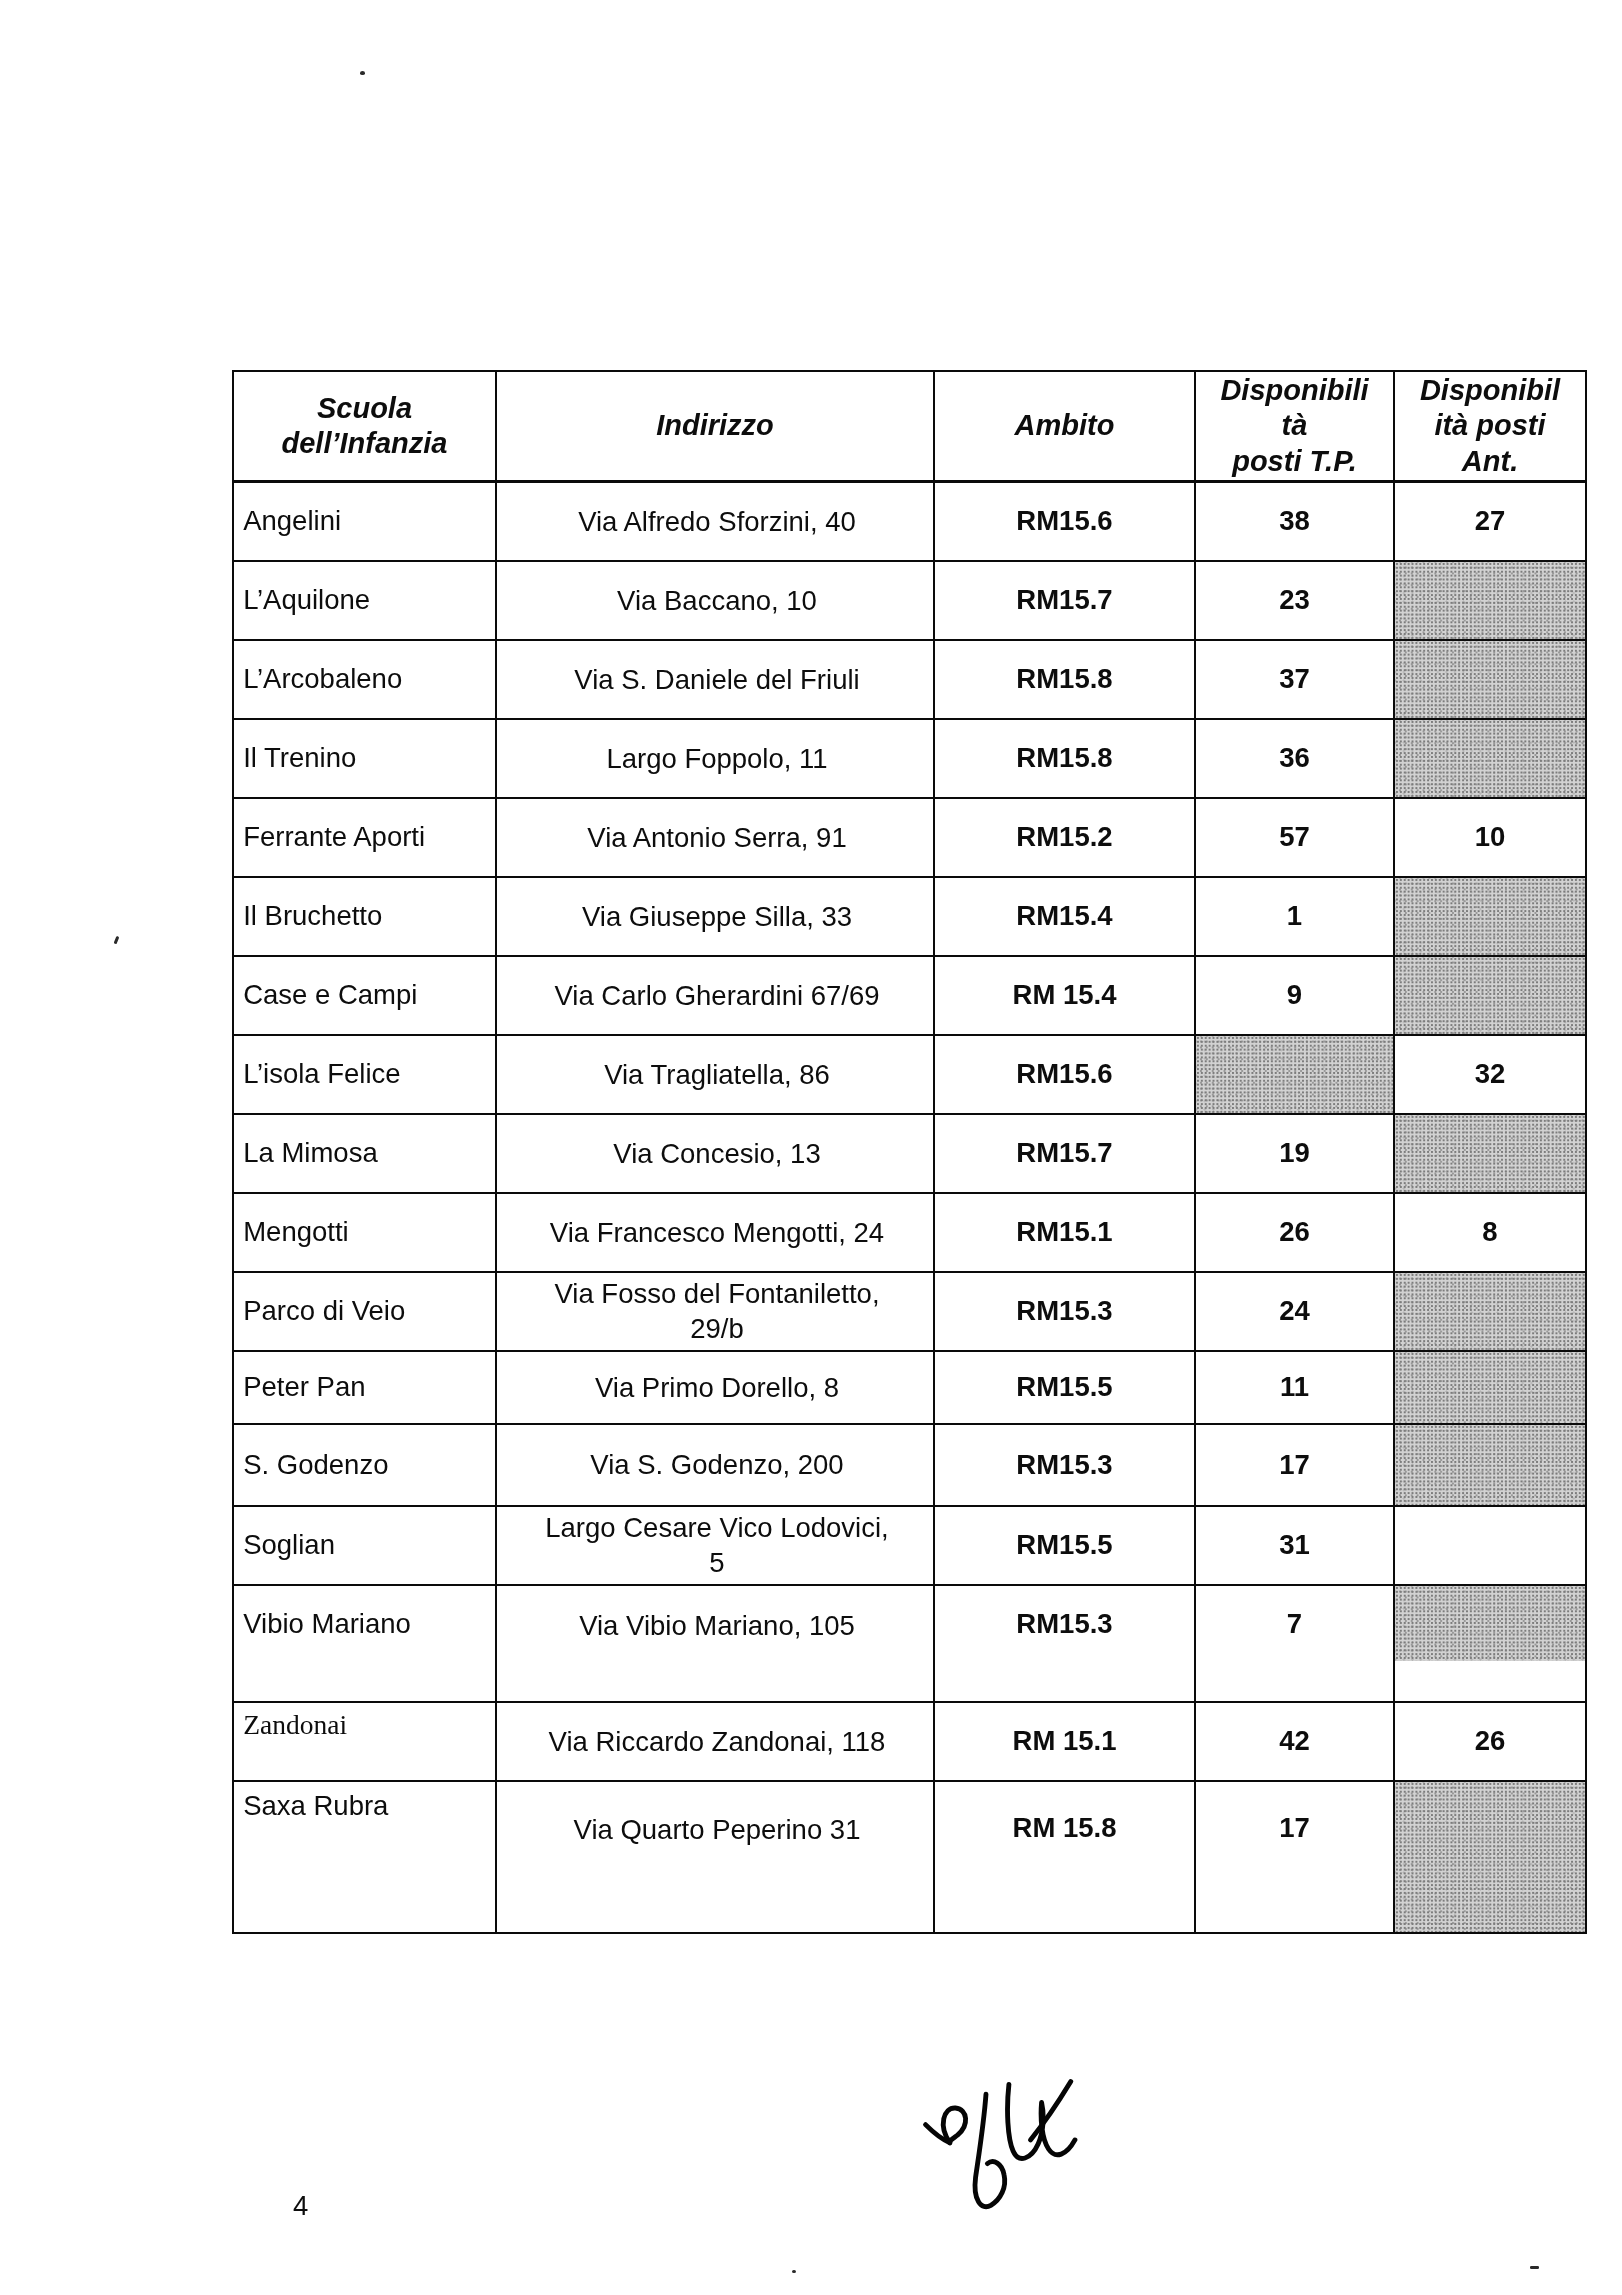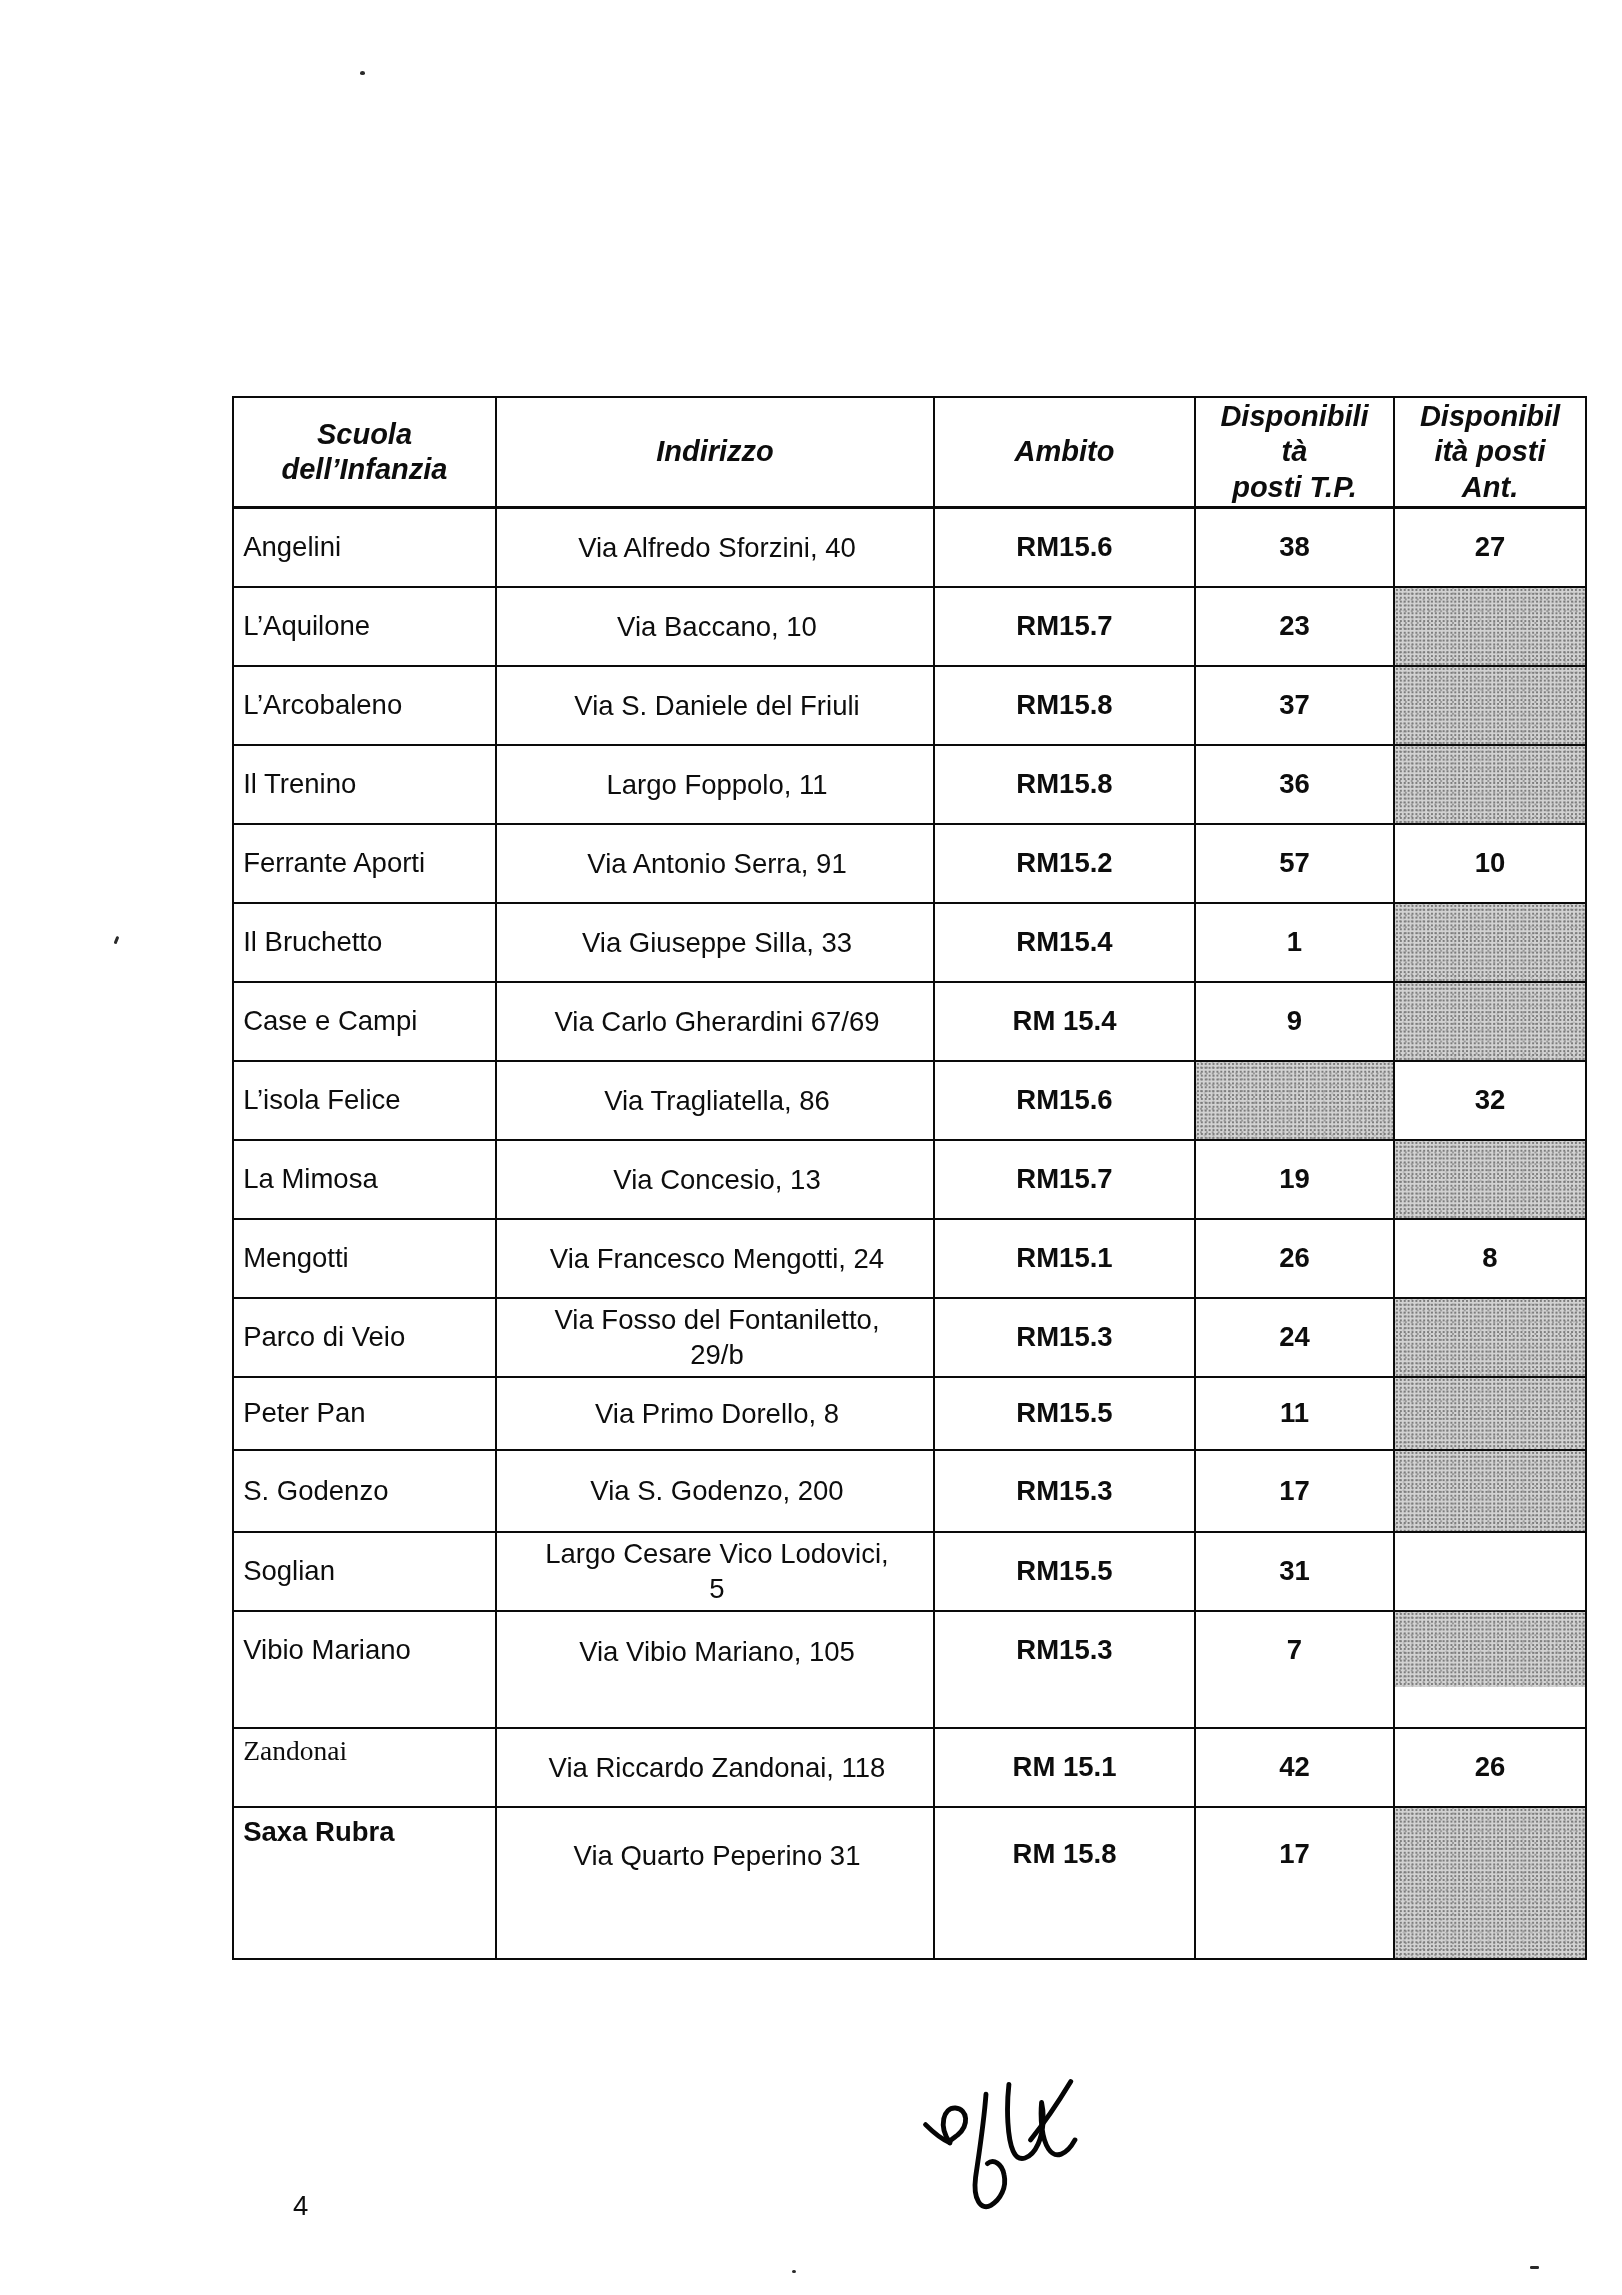--- a/index.html
+++ b/index.html
@@ -7,21 +7,21 @@
     width:1623px; height:2295px;
     background:#ffffff;
     font-family:"Liberation Sans", sans-serif;
     color:#0d0d0d;
     position:relative;
     overflow:hidden;
   }
 
   
   table.availability {
-    position:absolute; left:232px; top:396px;
+    position:absolute; left:232px; top:370px;
     width:1354px;
     border-collapse:collapse; table-layout:fixed;
     border:2.6px solid #0a0a0a;
   }
   th, td { border:2px solid #0a0a0a; overflow:hidden; }
 
   th {
     font-style:italic; font-weight:bold;
     font-size:29px; line-height:1.22;
     text-align:center; vertical-align:middle;
@@ -54,21 +54,21 @@
     background-size:3.9px 3.9px, 5.9px 5.9px, 8.5px 8.5px;
     background-position:0 0, 2px 2.6px, 4.6px 1.3px;
   }
   td.partial { padding:0; vertical-align:top; background:#ffffff; }
   .shade-block { width:100%; height:75px; }
 
   
   tr.r16 .c-school, tr.r16 .c-addr, tr.r16 .c-amb, tr.r16 .c-num
         { vertical-align:top; padding-top:22px; }
   tr.r17 .c-school { vertical-align:top; padding-top:6.5px;font-family:Liberation Serif, serif; }
-  tr.r18 .c-school { vertical-align:top; padding-top:7.9px;font-weight:bold; }
+  tr.r18 .c-school { vertical-align:top; padding-top:7.9px; }
   tr.r18 .c-addr, tr.r18 .c-amb, tr.r18 .c-num
         { vertical-align:top; padding-top:30px; }
 
   
   .page-number {
     position:absolute; left:293px; top:2190px;
     font-size:27.5px;
   }
   .speck { position:absolute; background:#2a2a2a; border-radius:50%; }
   .signature { position:absolute; left:918px; top:2076px; width:161px; height:139px; }

